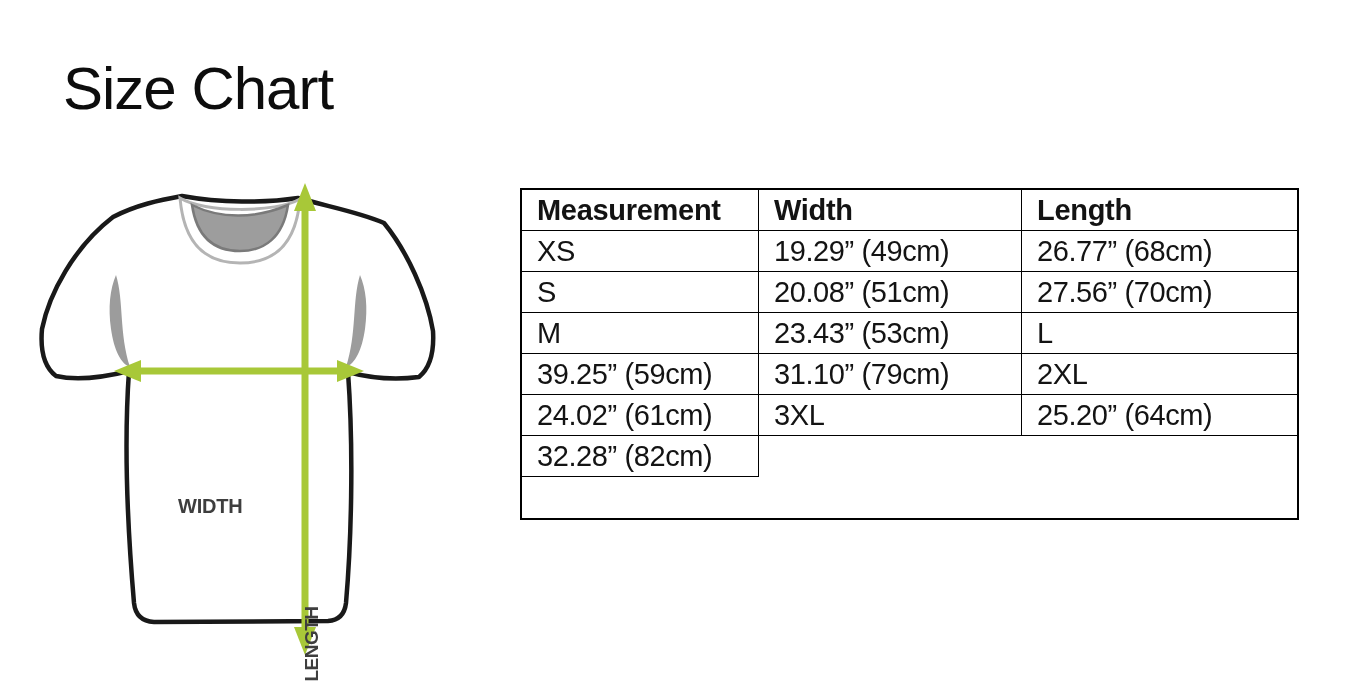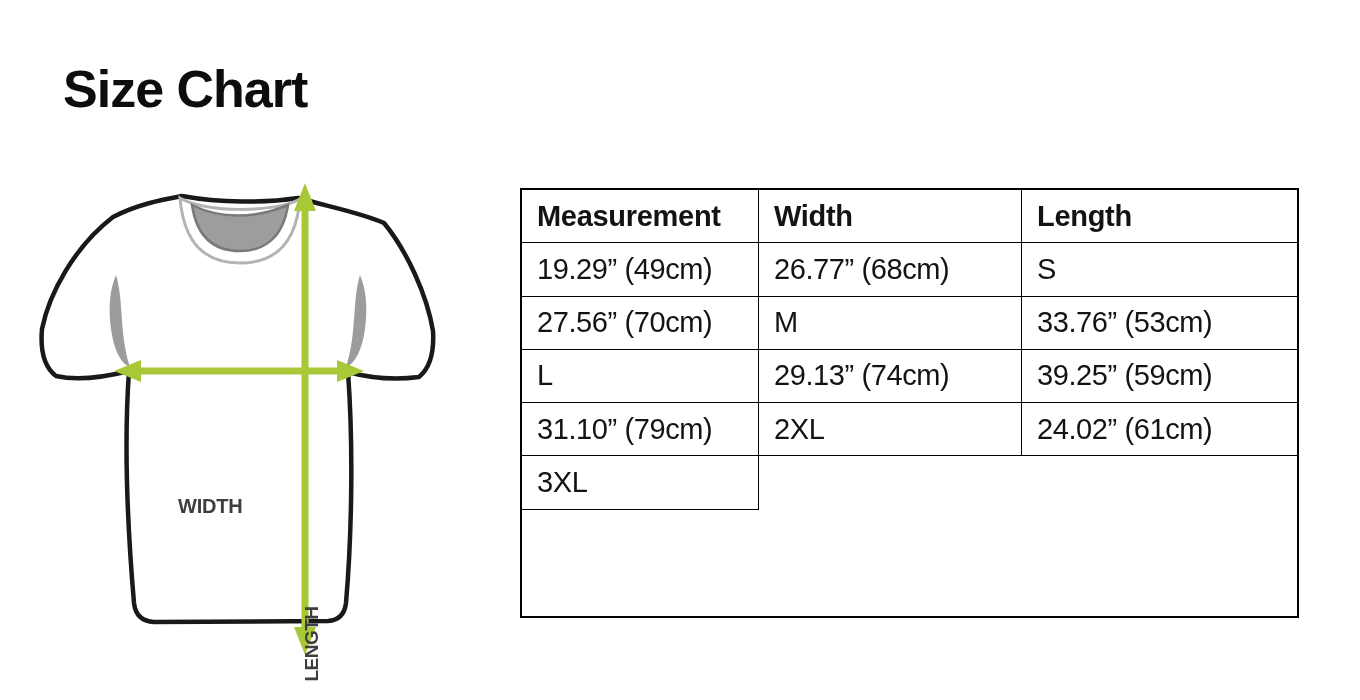--- a/index.html
+++ b/index.html
@@ -6,22 +6,22 @@
   body {
     width: 1360px; height: 700px;
     background: #ffffff;
     font-family: "Liberation Sans", "DejaVu Sans", sans-serif;
     position: relative;
     overflow: hidden;
   }
   .page-title {
     position: absolute;
     left: 63px; top: 56px;
-    font-size: 52px;
-    font-weight: 700;
+    font-size: 60px;
+    font-weight: 400;
     color: #0d0d0d;
     letter-spacing: -1px;
     line-height: 66px;
     white-space: nowrap;
   }
   .diagram {
     position: absolute;
     left: 30px; top: 155px;
     width: 440px; height: 520px;
   }
@@ -40,21 +40,21 @@
     width: 120px; height: 24px;
     line-height: 24px;
     text-align: center;
     font-size: 19px;
     letter-spacing: -0.5px;
     transform: rotate(-90deg);
   }
   .size-table {
     position: absolute;
     left: 520px; top: 188px;
-    width: 779px; height: 430px;
+    width: 779px; height: 332px;
     box-sizing: border-box;
     border: 2px solid #000000;
     display: grid;
     grid-template-columns: 237px 263px 1fr;
     grid-template-rows: repeat(8, 1fr);
     background: #ffffff;
   }
   .cell {
     display: flex;
     align-items: center;
@@ -115,32 +115,35 @@
   </svg>
   <div class="dim-label width-label">WIDTH</div>
   <div class="dim-label length-label">LENGTH</div>
 </div>
 
 <div class="size-table">
   <div class="cell head">Measurement</div>
   <div class="cell head">Width</div>
   <div class="cell head">Length</div>
 
+  <div class="cell">XS</div>
   <div class="cell">19.29” (49cm)</div>
   <div class="cell">26.77” (68cm)</div>
 
   <div class="cell">S</div>
+  <div class="cell">20.08” (51cm)</div>
   <div class="cell">27.56” (70cm)</div>
 
   <div class="cell">M</div>
-  <div class="cell">33.76” (53cm)</div>
+  <div class="cell">23.43” (53cm)</div>
 
   <div class="cell">L</div>
-  <div class="cell">29.13” (74cm)</div>
 
   <div class="cell">39.25” (59cm)</div>
   <div class="cell">31.10” (79cm)</div>
 
   <div class="cell">2XL</div>
   <div class="cell">24.02” (61cm)</div>
 
   <div class="cell">3XL</div>
+  <div class="cell">25.20” (64cm)</div>
+  <div class="cell">32.28” (82cm)</div>
 </div>
 
 </body></html>

